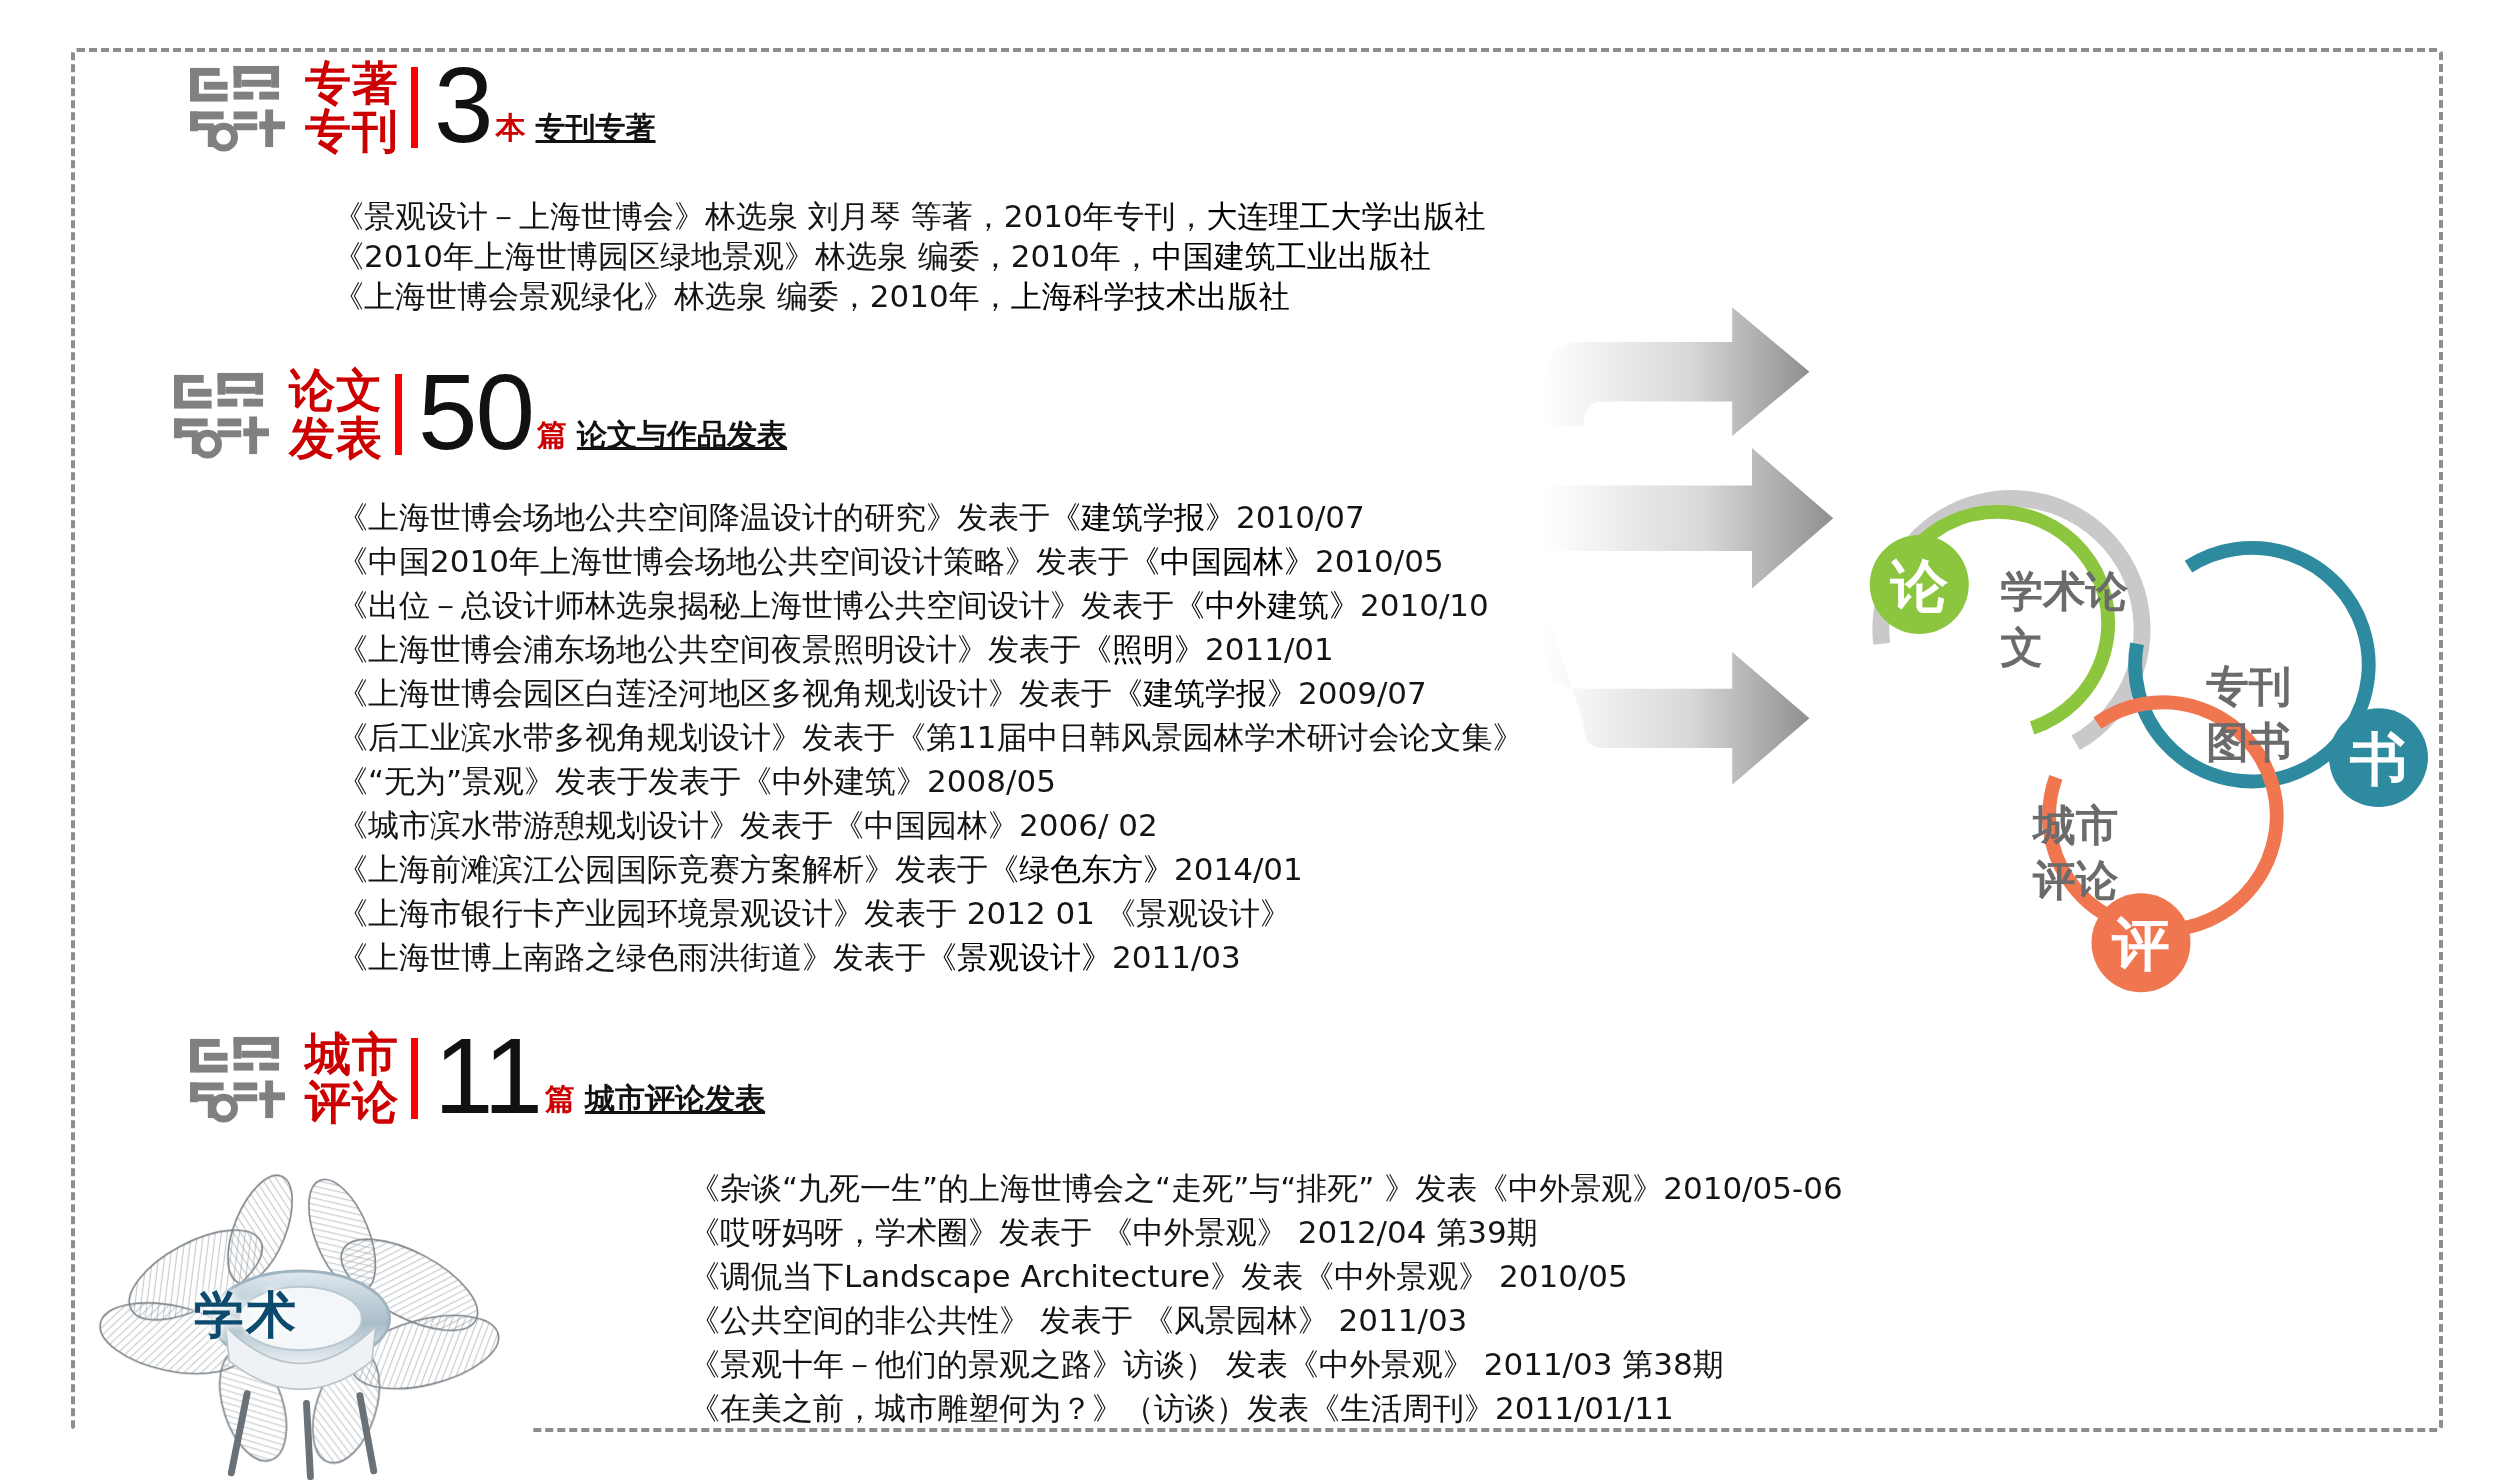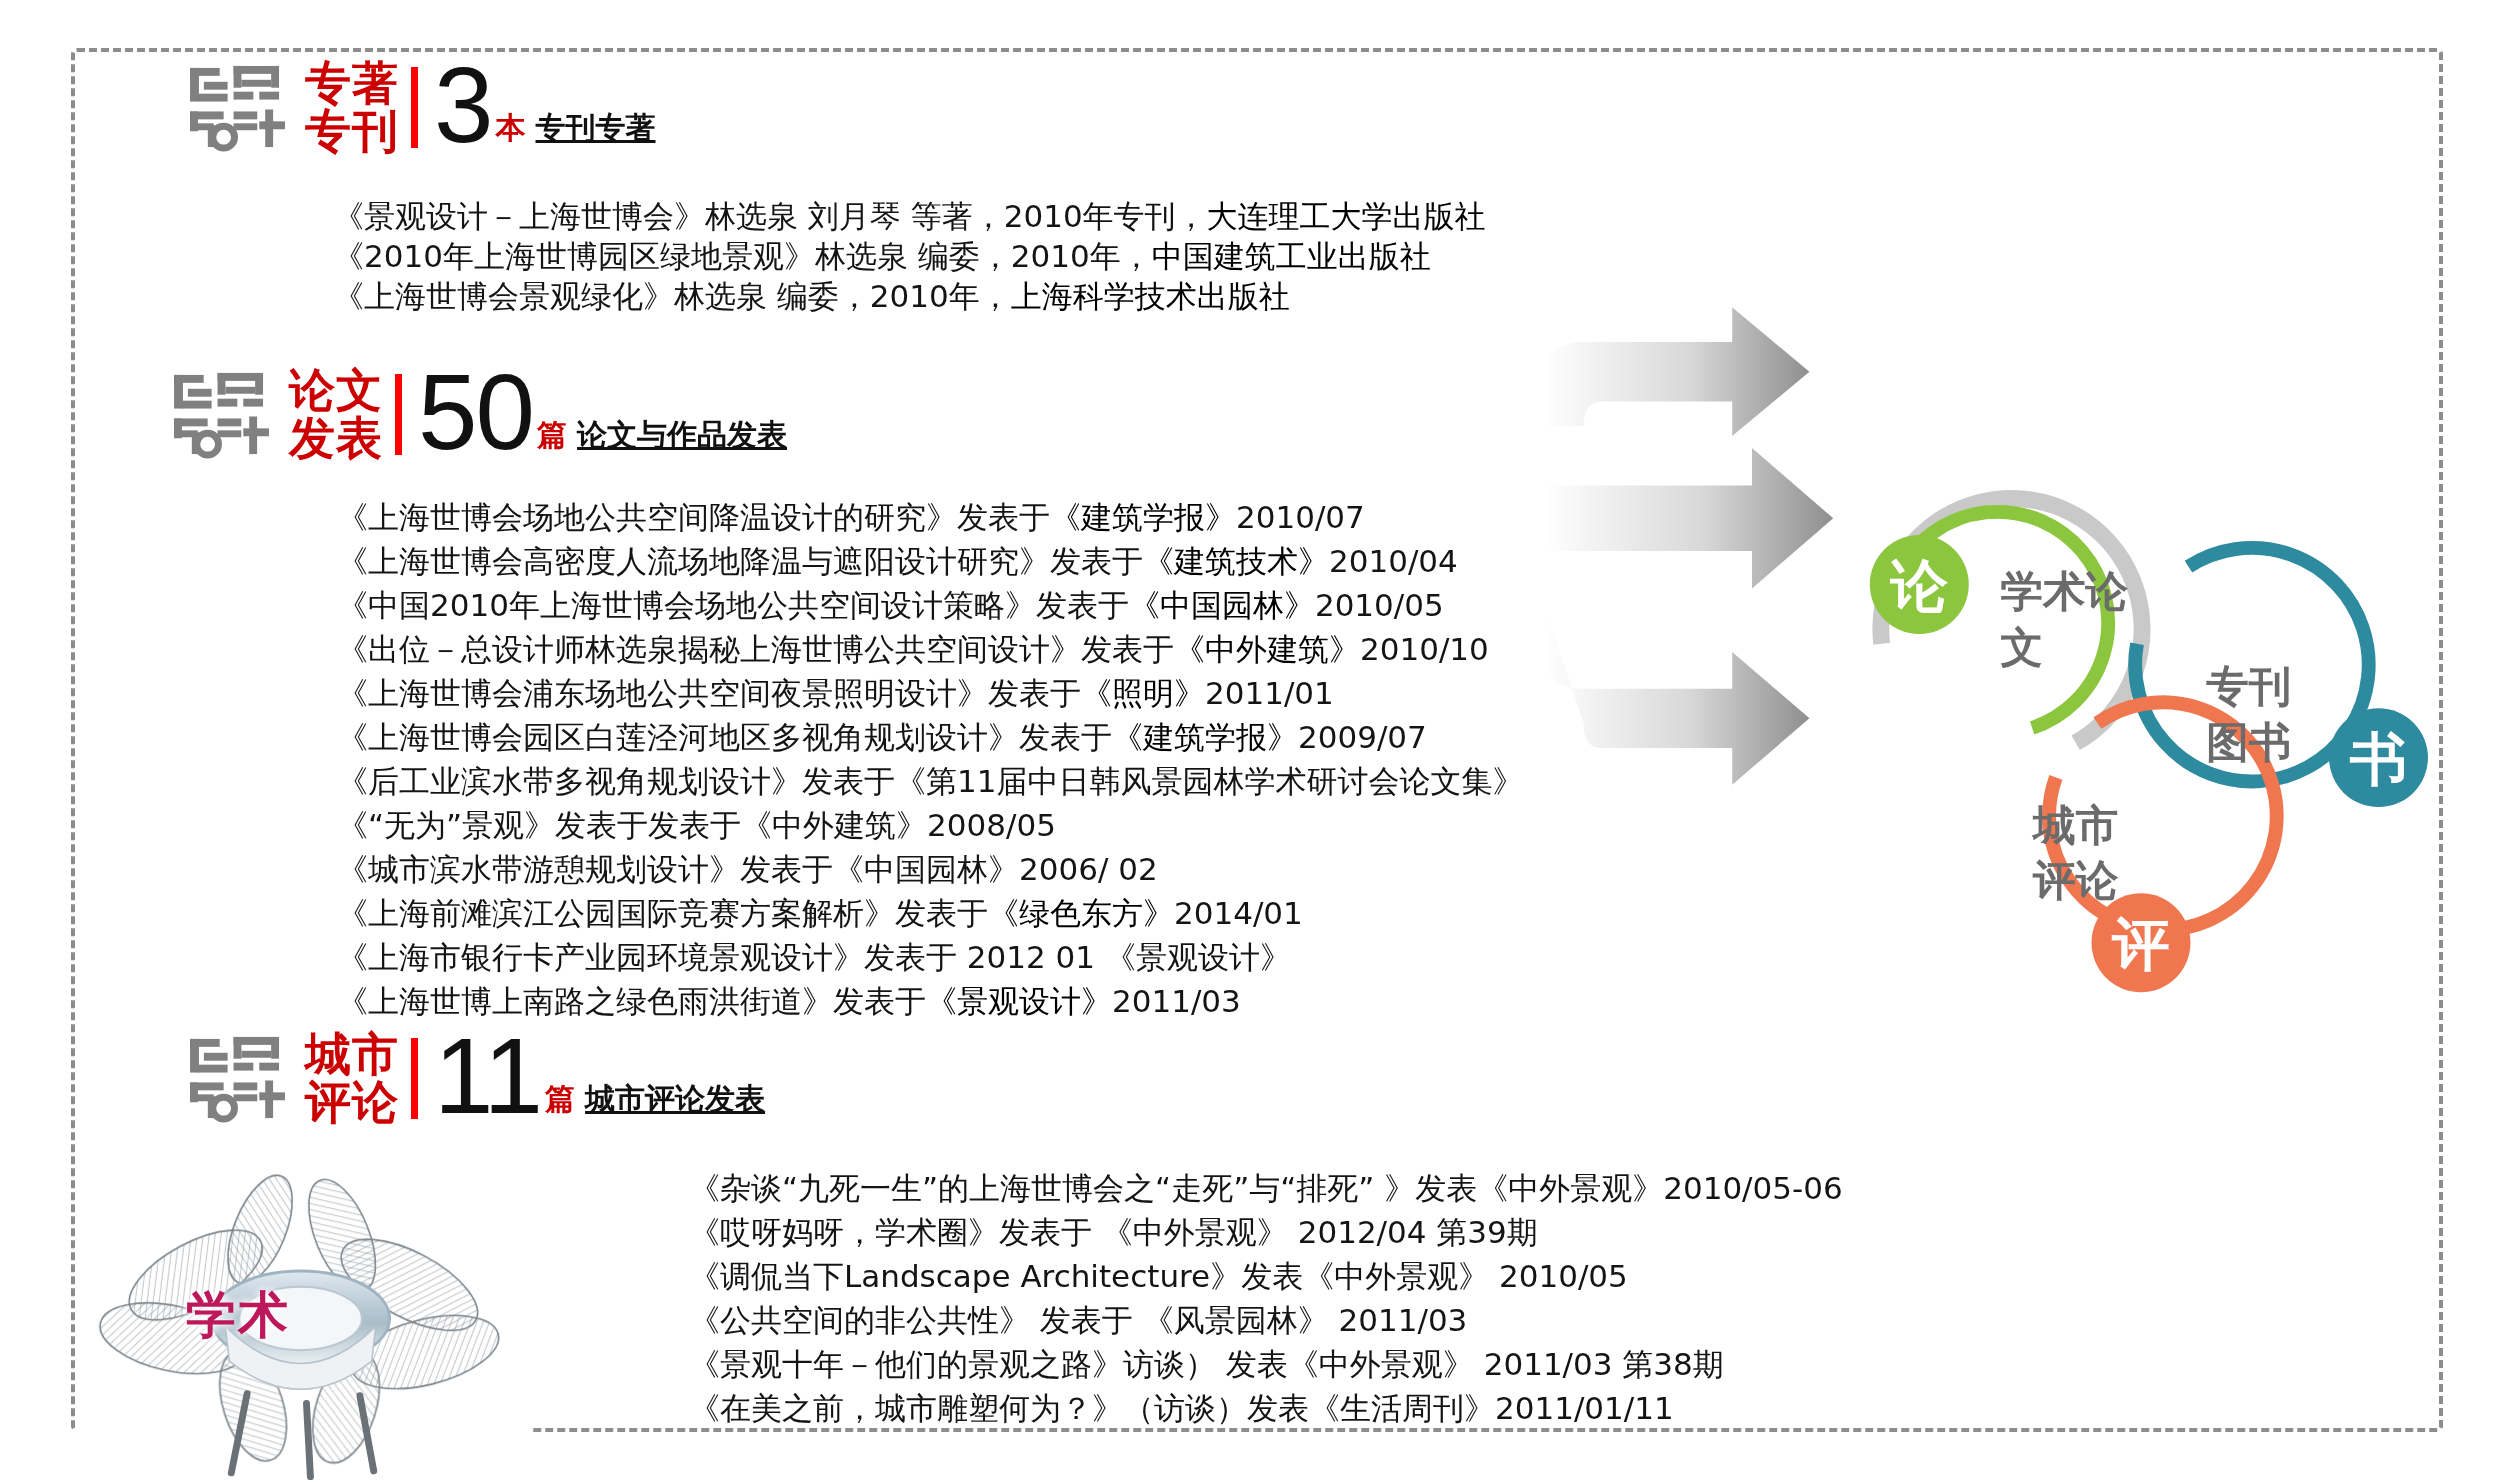--- a/index.html
+++ b/index.html
@@ -64,22 +64,22 @@
 
   
   .diagram{position:absolute;left:1822px;top:436px;width:634px;height:574px;}
   .diagram svg{display:block;}
 
   
   .photo{position:absolute;left:77px;top:1158px;width:455px;height:322px;
          overflow:hidden;}
   .photo svg{display:block;}
   .photo-label{
-    position:absolute;left:186px;top:1282px;
-    color:#be185d;font-weight:bold;font-size:50px;
+    position:absolute;left:194px;top:1282px;
+    color:#0c4a6e;font-weight:bold;font-size:50px;
     font-family:"DejaVu Sans",sans-serif;letter-spacing:2px;
     text-shadow:0 0 6px #fff,0 0 10px #fff;
   }
 </style>
 </head>
 <body>
 
 <div id="page">
 
   <div class="frame"></div>
@@ -232,21 +232,20 @@
       <div>发表</div>
     </div>
     <div class="redbar"></div>
     <div class="bignum">50</div>
     <div class="unit">篇</div>
     <div class="sec-sub">论文与作品发表</div>
   </div>
 
   <div class="list" style="left:337px;top:495px;">
     <div class="row sp"><span>《上海世博会场地公共空间降温设计的研究》发表于</span><span class="hl">《建筑学报》</span><span>2010/07</span></div>
-    <div class="row sp"><span>《上海世博会高密度人流场地降温与遮阳设计研究》发表于</span><span class="hl">《建筑技术》</span><span>2010/04</span></div>
     <div class="row sp"><span>《中国2010年上海世博会场地公共空间设计策略》发表于</span><span class="hl">《中国园林》</span><span>2010/05</span></div>
     <div class="row sp"><span>《出位－总设计师林选泉揭秘上海世博公共空间设计》发表于</span><span class="hl">《中外建筑》</span><span>2010/10</span></div>
     <div class="row sp"><span>《上海世博会浦东场地公共空间夜景照明设计》发表于</span><span class="hl">《照明》</span><span>2011/01</span></div>
     <div class="row sp"><span>《上海世博会园区白莲泾河地区多视角规划设计》发表于</span><span class="hl">《建筑学报》</span><span>2009/07</span></div>
     <div class="row sp"><span>《后工业滨水带多视角规划设计》发表于《第11届中日韩风景园林学术研讨会论文集》</span></div>
     <div class="row sp"><span>《“无为”景观》发表于发表于《中外建筑》2008/05</span></div>
     <div class="row sp"><span>《城市滨水带游憩规划设计》发表于《中国园林》2006/ 02</span></div>
     <div class="row sp"><span>《上海前滩滨江公园国际竞赛方案解析》发表于</span><span class="hl">《绿色东方》</span><span>2014/01</span></div>
     <div class="row sp"><span>《上海市银行卡产业园环境景观设计》发表于 2012 01  《景观设计》</span></div>
     <div class="row sp"><span>《上海世博上南路之绿色雨洪街道》发表于</span><span class="hl">《景观设计》</span><span>2011/03</span></div>

